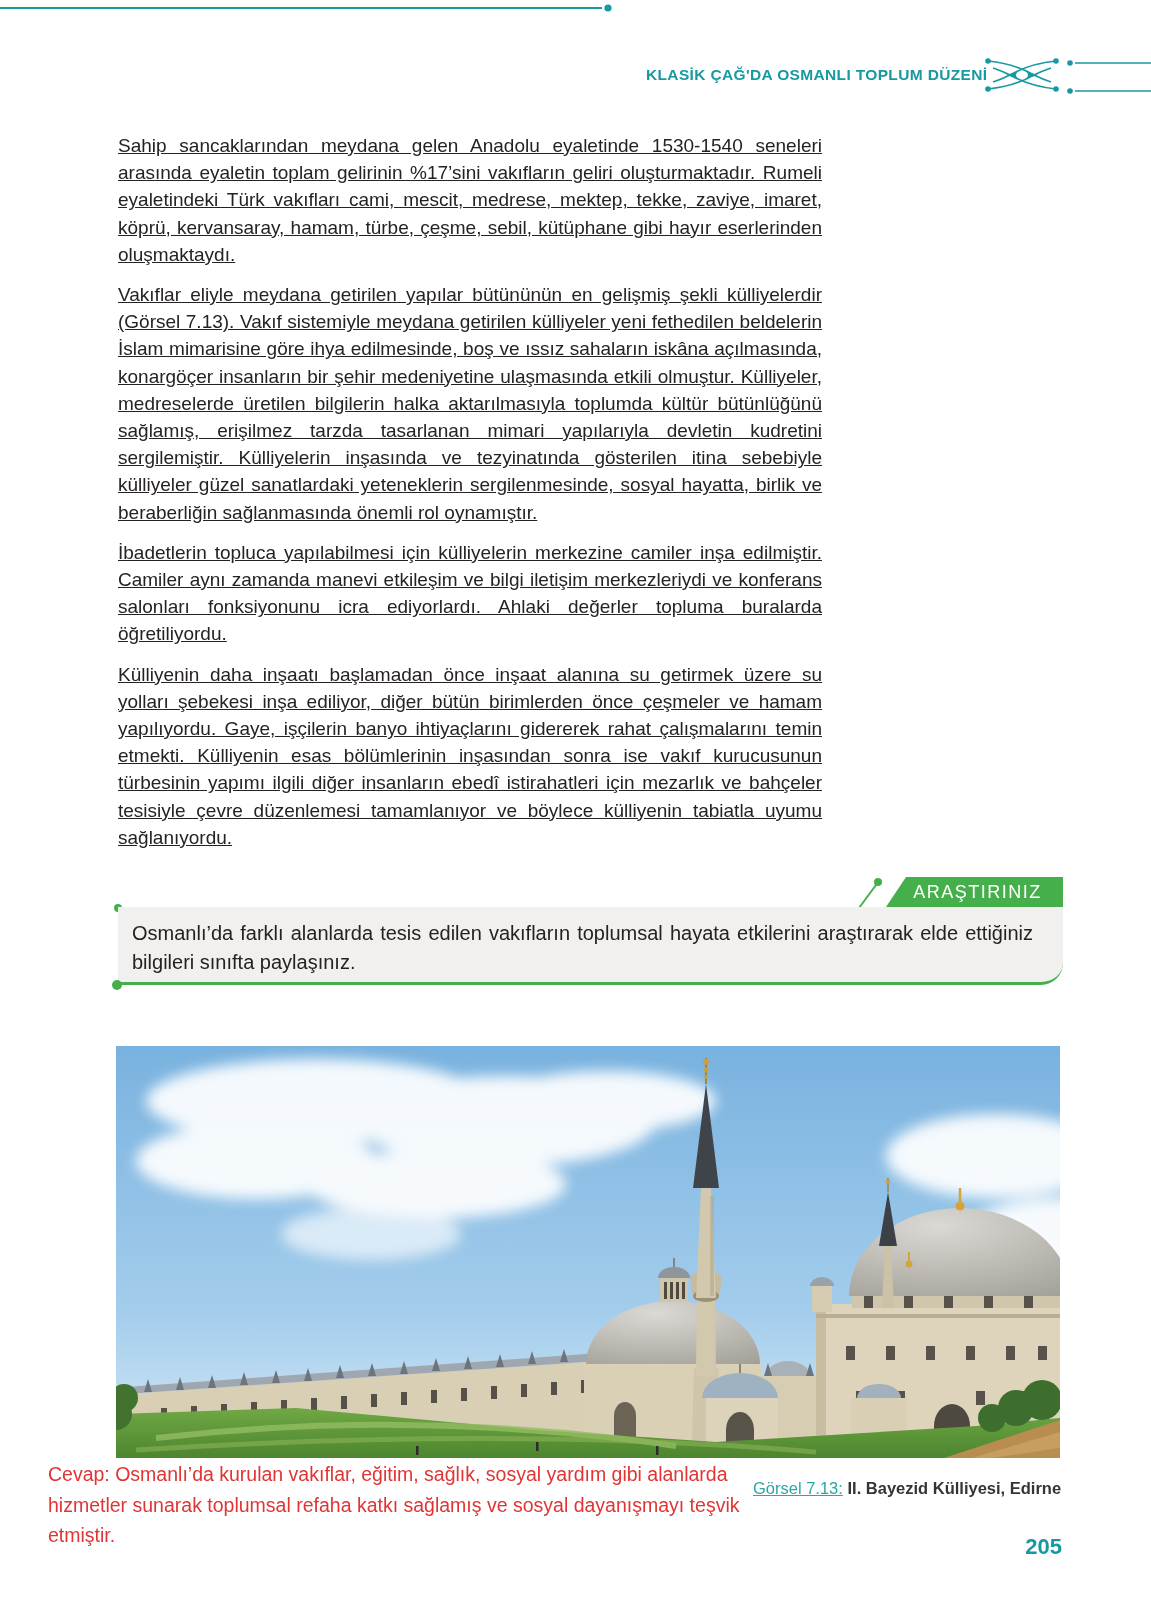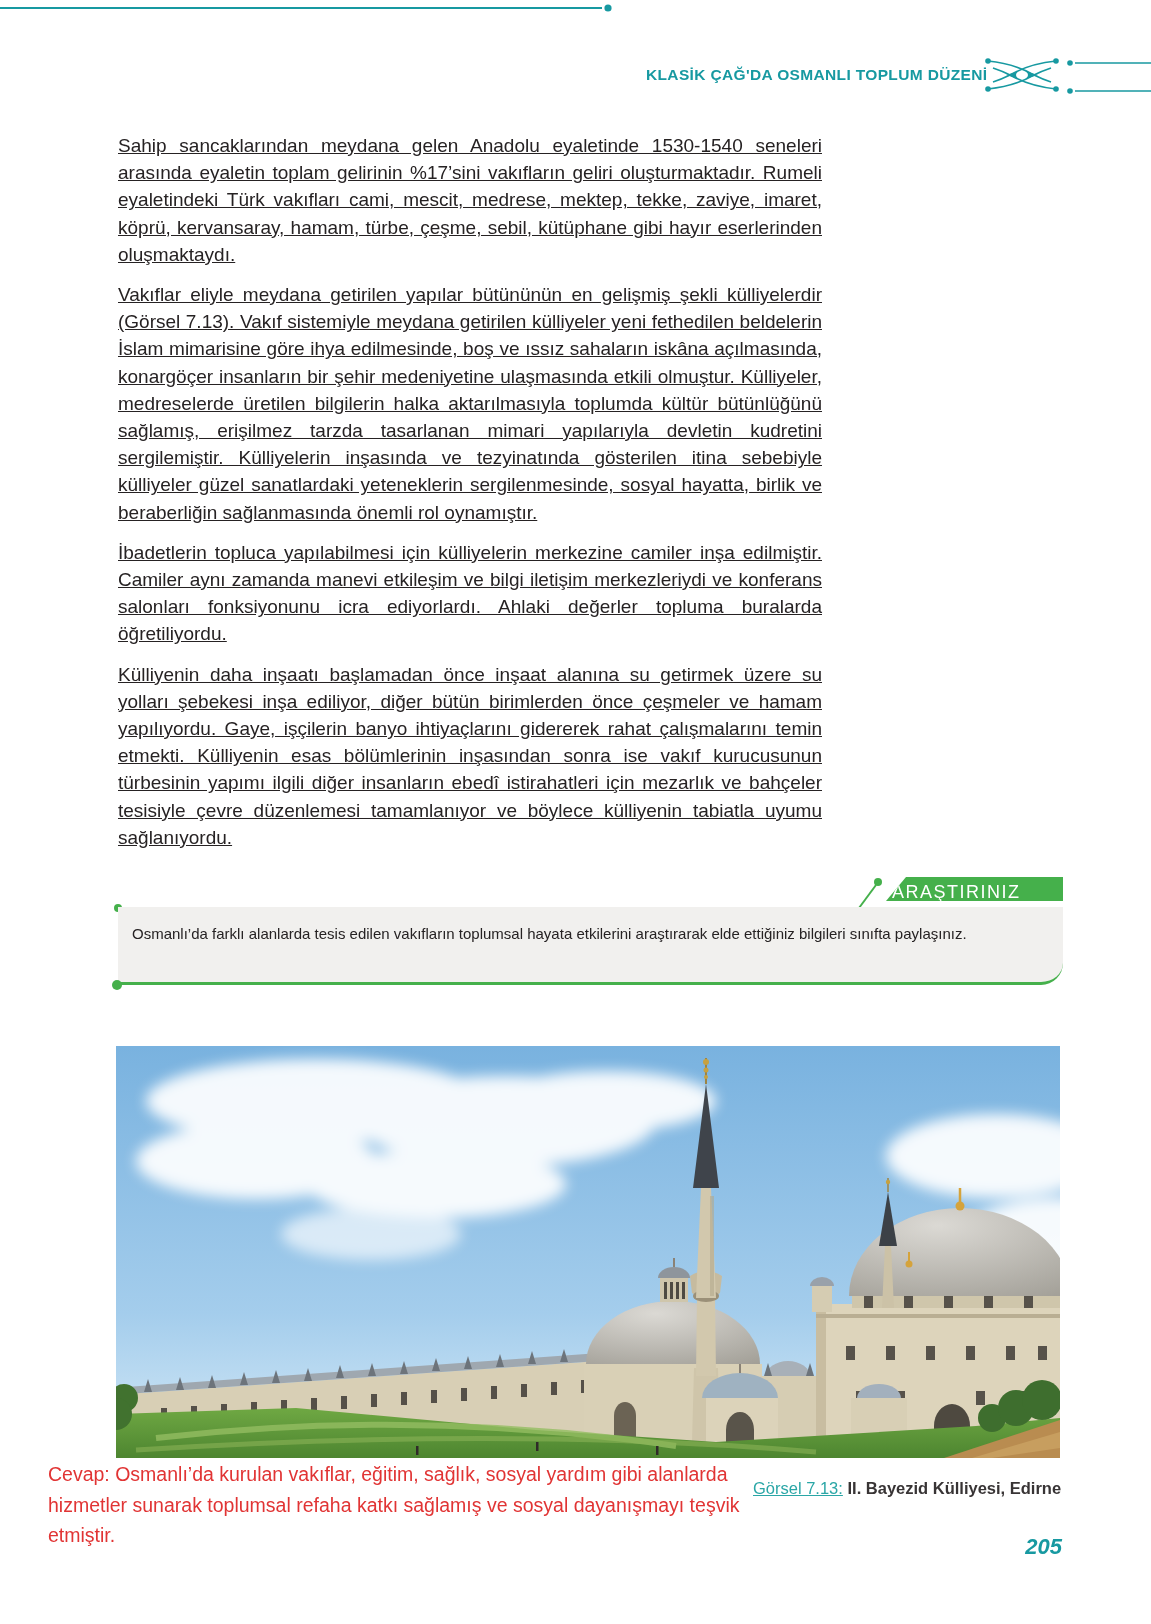--- a/index.html
+++ b/index.html
@@ -14,37 +14,37 @@
   .ornament-svg{left:980px;top:53px;}
   .ornament-lines-svg{left:1066px;top:58px;}
 
   
   .body-text{left:118px;top:132px;width:704px;font-size:19px;line-height:27.2px;
         text-align:justify;color:#262223;}
   .body-text p{margin:0 0 13px 0;text-decoration:underline;}
 
   
   .research-connector-svg{left:112px;top:872px;}
-  .research-label{left:886px;top:877px;width:177px;height:24px;background:#45b04b;
+  .research-label{left:886px;top:877px;width:177px;height:30px;background:#45b04b;
         clip-path:polygon(20px 0,100% 0,100% 100%,0 100%);color:#ffffff;font-size:18px;
-        letter-spacing:1.5px;line-height:30px;padding-left:6px;box-sizing:border-box;}
+        letter-spacing:1.5px;line-height:30px;text-align:center;padding-left:6px;box-sizing:border-box;}
   .research-box{left:118px;top:907px;width:945px;height:78px;background:#f1f0ee;
         border-bottom:3px solid #45b04b;border-bottom-right-radius:22px;box-sizing:border-box;}
-  .research-box p{margin:0;padding:12px 30px 0 14px;font-size:15px;line-height:29px;text-align:justify;}
+  .research-box p{margin:0;padding:12px 30px 0 14px;font-size:20px;line-height:29px;text-align:justify;}
   .green-dot-bottom{left:112px;top:980px;width:10px;height:10px;border-radius:50%;background:#45b04b;}
 
   
   .figure-wrap{left:116px;top:1046px;width:944px;height:412px;}
   .figure-caption{left:753px;top:1479px;font-size:16.5px;white-space:nowrap;}
   .caption-label{color:#2aa6a6;text-decoration:underline;}
   .caption-text{color:#38</span>3435;color:#383435;font-weight:bold;}
 
   
   .answer-note{left:48px;top:1459px;width:740px;font-size:19.5px;line-height:30.5px;color:#e13434;}
-  .page-number{left:980px;top:1534px;width:82px;text-align:right;font-size:22px;font-weight:bold;color:#1799a1;font-style:italic;}
+  .page-number{left:980px;top:1534px;width:82px;text-align:right;font-size:22px;font-weight:bold;color:#1799a1;}
 
   svg{display:block;}
 </style>
 </head>
 <body>
 
 <div class="page">
 
   <svg class="abs header-line-svg" width="616" height="16" viewBox="0 0 616 16">
     <line x1="0" y1="8" x2="602" y2="8" stroke="#1799a1" stroke-width="1.8"></line>

